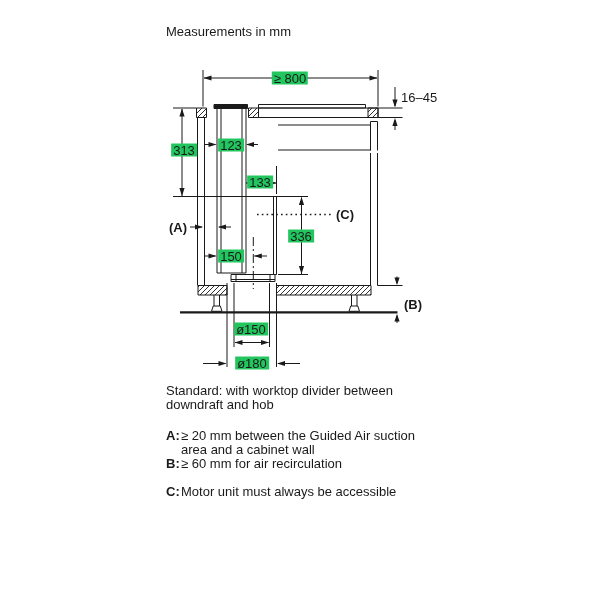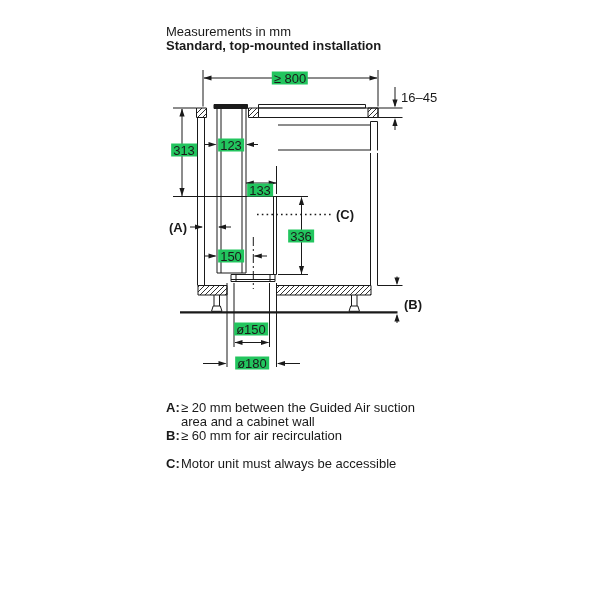--- a/index.html
+++ b/index.html
@@ -25,21 +25,20 @@
   svg{position:absolute;left:0;top:0;}
   svg *{vector-effect:non-scaling-stroke;}
 </style>
 </head>
 <body>
 
 <div id="page">
 
   <div class="hdr">
     <div>Measurements in mm</div>
-    <div class="b">Standard, top-mounted installation</div>
   </div>
 
   <svg width="600" height="600" viewBox="0 0 600 600">
     <defs>
       <pattern id="hatch" width="5" height="5" patternUnits="userSpaceOnUse">
         <path d="M0,5 L5,0 M-1.25,1.25 L1.25,-1.25 M3.75,6.25 L6.25,3.75" stroke="#1a1a1a" stroke-width="0.9" fill="none"></path>
       </pattern>
     </defs>
 
     <g stroke="#1a1a1a" stroke-width="1" fill="#1a1a1a">
@@ -197,30 +196,31 @@
       <polygon points="226.5,363.5 218.5,360.9 218.5,366.1" stroke="none"></polygon>
       <line x1="278" y1="363.5" x2="300" y2="363.5"></line>
       <polygon points="277,363.5 285,360.9 285,366.1" stroke="none"></polygon>
     </g>
   </svg>
 
   <div class="dimlabel" style="left:290px;top:78px;">≥ 800</div>
   <div class="dimlabel nobg leftanchor" style="left:399px;top:97px;">16–45</div>
   <div class="dimlabel" style="left:184px;top:150px;">313</div>
   <div class="dimlabel" style="left:231px;top:145px;text-align:right;">123</div>
-  <div class="dimlabel" style="left:260px;top:190px;">133</div>
+  <div class="dimlabel" style="left:260px;top:182px;">133</div>
   <div class="dimlabel bold nobg" style="left:178px;top:227px;">(A)</div>
   <div class="dimlabel bold nobg" style="left:345px;top:214px;">(C)</div>
   <div class="dimlabel" style="left:301px;top:236px;">336</div>
   <div class="dimlabel" style="left:231px;top:256px;">150</div>
   <div class="dimlabel bold nobg" style="left:413px;top:304px;">(B)</div>
   <div class="dimlabel" style="left:251px;top:329px;">ø150</div>
   <div class="dimlabel" style="left:252px;top:363px;">ø180</div>
 
   <div id="notes">
+    <div class="w242">Standard: with worktop divider between downdraft and hob</div>
     <div class="note-row mt17">
       <div class="note-key">A:</div>
       <div class="w250">≥ 20 mm between the Guided Air suction area and a cabinet wall</div>
     </div>
     <div class="note-row">
       <div class="note-key">B:</div>
       <div class="w250">≥ 60 mm for air recirculation</div>
     </div>
     <div class="note-row mt14">
       <div class="note-key">C:</div>

